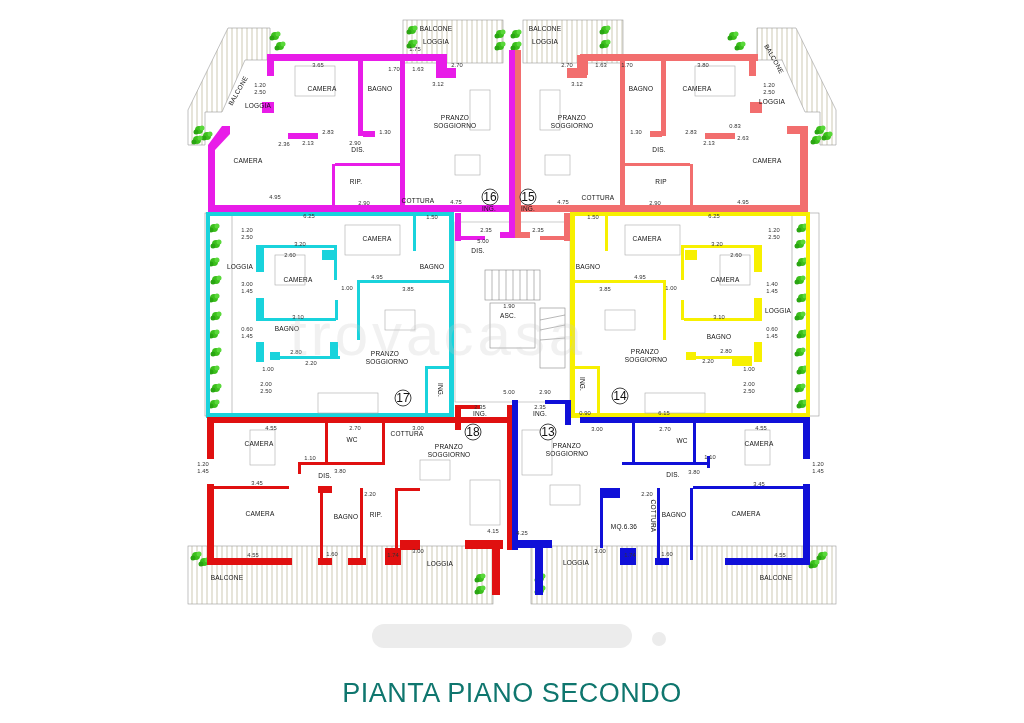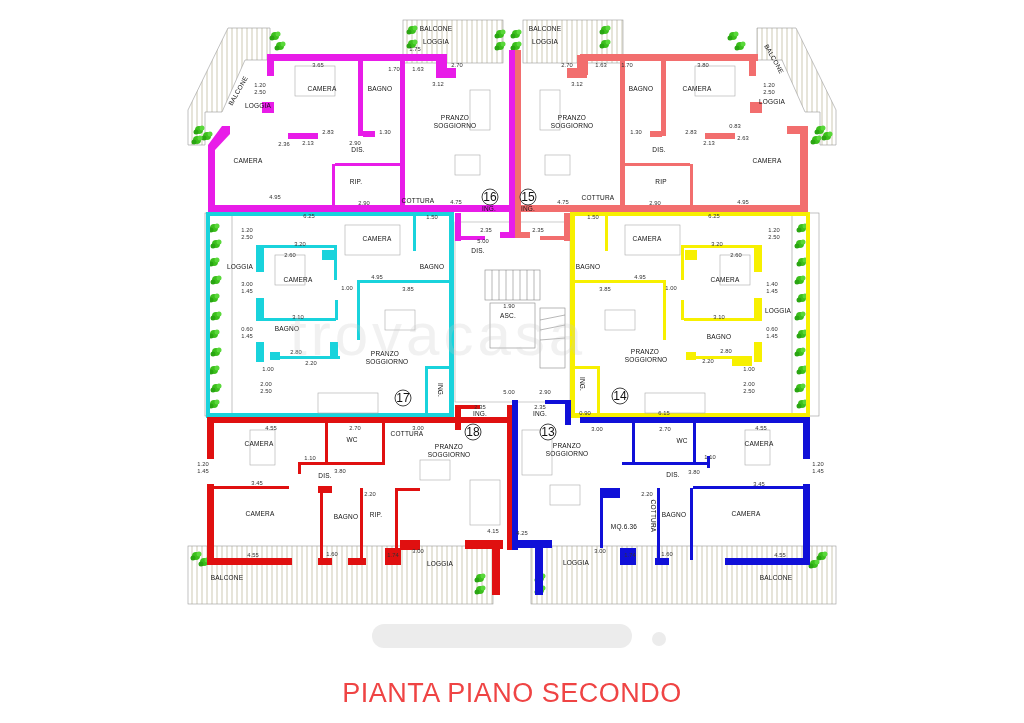--- a/index.html
+++ b/index.html
@@ -4,21 +4,21 @@
 <style>
   html, body { margin:0; padding:0; background:#ffffff; }
   body { width:1024px; height:723px; position:relative; overflow:hidden; font-family:"Liberation Sans", sans-serif; }
   #plan { position:absolute; left:0; top:0; width:1024px; height:723px; }
   .lbl { font-family:"Liberation Sans", sans-serif; font-size:6.5px; fill:#222; text-anchor:middle; }
   .lbl-room { font-size:6.5px; fill:#111; letter-spacing:0.2px; }
   .dim { font-size:5.8px; fill:#333; text-anchor:middle; }
   .num { font-size:12px; fill:#111; text-anchor:middle; }
   .numc { fill:#fff; stroke:#111; stroke-width:0.8; }
   .thin { stroke:#aaa; stroke-width:0.6; fill:none; }
-  .title { position:absolute; left:0; width:1024px; top:678px; text-align:center; font-size:27px; color:#ef4444; letter-spacing:0.5px; font-family:"Liberation Sans", sans-serif; }
+  .title { position:absolute; left:0; width:1024px; top:678px; text-align:center; font-size:27px; color:#0f766e; letter-spacing:0.5px; font-family:"Liberation Sans", sans-serif; }
   .watermark-bar { position:absolute; left:372px; top:624px; width:260px; height:24px; background:#ececec; border-radius:12px; }
   .watermark-dot { position:absolute; left:652px; top:632px; width:14px; height:14px; background:#ececec; border-radius:50%; }
   .wm { position:absolute; left:290px; top:300px; font-size:60px; color:rgba(200,200,200,0.25); font-family:"Liberation Sans", sans-serif; letter-spacing:4px; pointer-events:none; }
 </style>
 </head>
 <body>
 
 <svg id="plan" viewBox="0 0 1024 723" xmlns="http://www.w3.org/2000/svg">
   <defs>
     <pattern id="hatchV" width="5" height="10" patternUnits="userSpaceOnUse">

